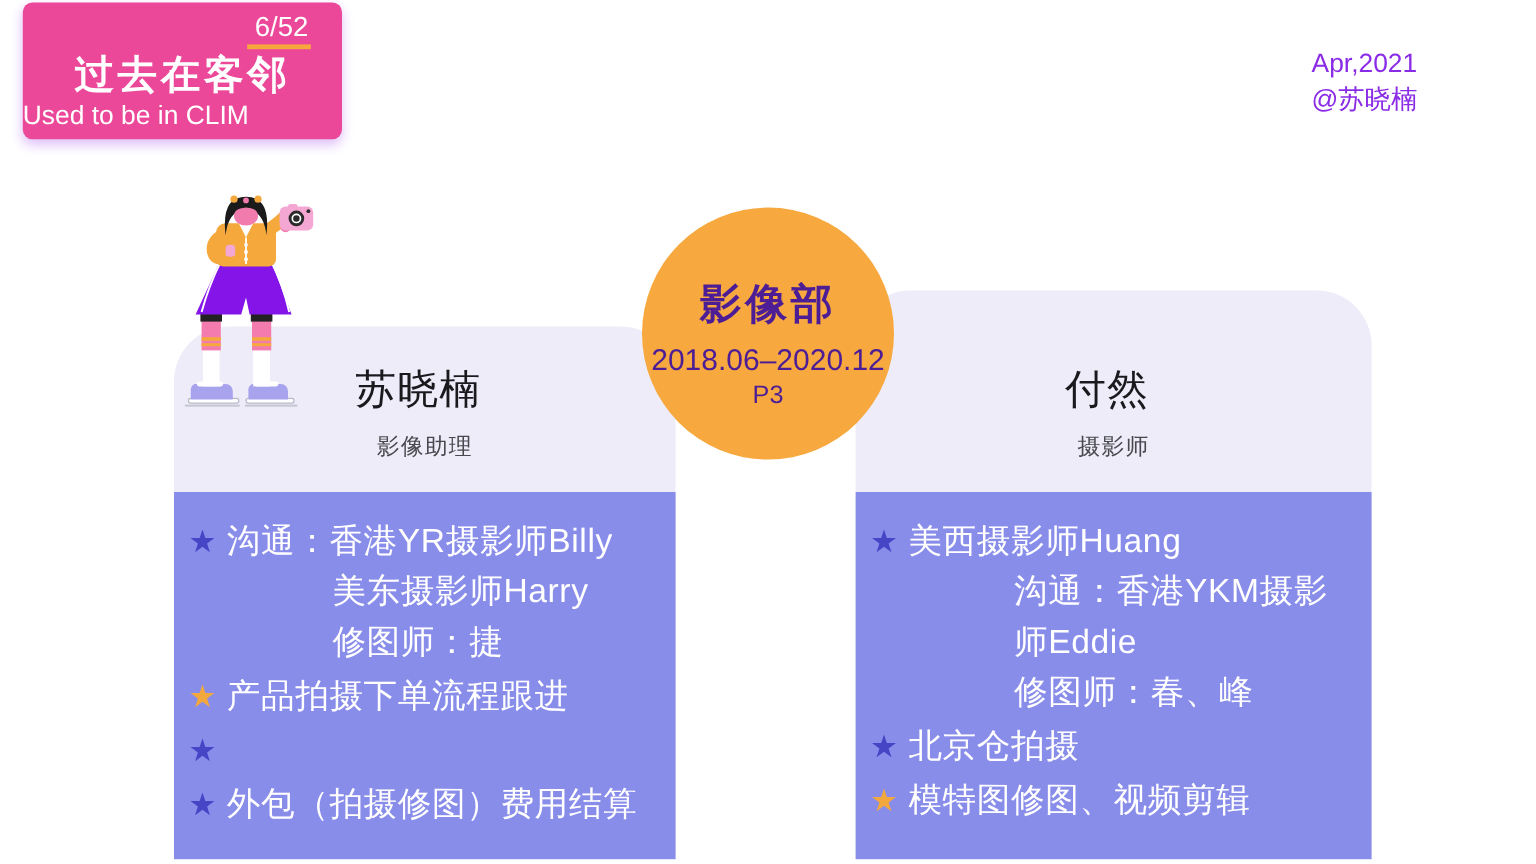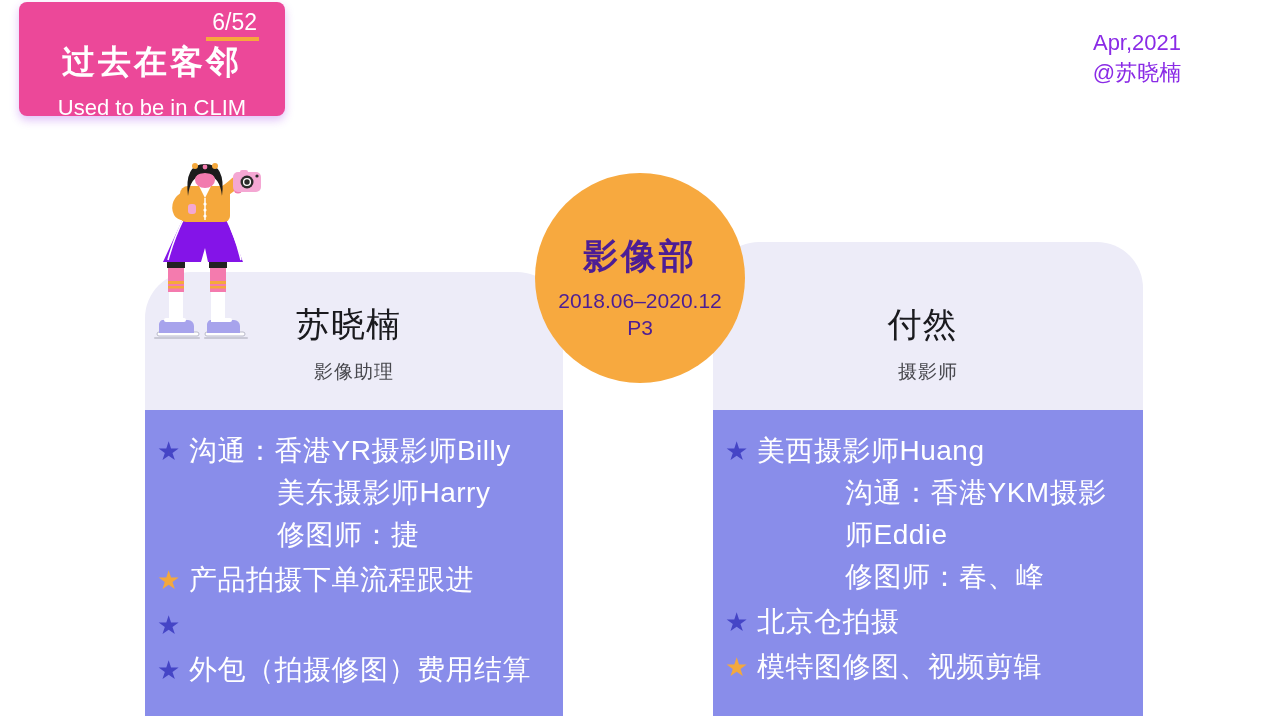--- a/index.html
+++ b/index.html
@@ -8,24 +8,24 @@
   .slide { position:relative; width:1280px; height:720px; background:#fff; overflow:hidden; }
 
   
   .title-box { position:absolute; left:19px; top:2px; width:266px; height:114px;
     background:#ec4899; border-radius:8px; color:#fff;
     box-shadow:0 4px 10px rgba(140,30,230,.28); }
   .page-indicator { position:absolute; top:7px; right:28px; font-size:23px; line-height:26px; }
   .pi-underline { position:absolute; top:35px; right:26px; width:53px; height:4px; background:#F7A83D; }
   .title-cn { position:absolute; top:38px; left:0; right:0; text-align:center;
     font-size:33px; font-weight:bold; letter-spacing:3px; }
-  .title-en { position:absolute; top:81px; left:0; right:0; text-align:center; font-size:22px;margin-top:12px; }
-
-  
-  .meta { position:absolute; top:28px; right:58px; width:170px; text-align:center;
+  .title-en { position:absolute; top:81px; left:0; right:0; text-align:left; font-size:22px; }
+
+  
+  .meta { position:absolute; top:38px; right:58px; width:170px; text-align:center;
     color:#8A2BE6; font-size:22px; line-height:30px; font-weight:500; }
 
   
   .card { position:absolute; }
   .card-left  { left:145px; top:272px; width:418px; height:444px; }
   .card-right { left:713px; top:242px; width:430px; height:474px; }
   .card-head { position:relative; height:calc(100% - 306px); background:#EDECF8;
     border-radius:46px 46px 0 0; }
   .person-name { position:absolute; bottom:62px; left:0; right:11px; text-align:center;
     font-size:34px; font-weight:500; color:#1a1a1e; letter-spacing:1px; }
@@ -37,21 +37,21 @@
   .star { flex:none; width:32px; font-size:26px; line-height:42px; text-align:left; }
   .lines { font-size:28px; line-height:42px; color:#fff; letter-spacing:.5px; }
   .lines div:not(:first-child) { padding-left:88px; }
 
   
   .badge { position:absolute; left:535px; top:173px; width:210px; height:210px;
     border-radius:50%; background:#F7A93F; color:#4c1d95; display:flex;
     flex-direction:column; align-items:center; justify-content:center; padding-top:16px;
     text-align:center; }
   .badge-title { font-size:35px; font-weight:bold; letter-spacing:3px; }
-  .badge-period { font-size:21px; margin-top:9px; }
+  .badge-period { font-size:25px; margin-top:9px; }
   .badge-level { font-size:21px; margin-top:3px; }
 
   
   .figure { position:absolute; left:148px; top:162px; width:118px; height:180px; }
 </style>
 </head>
 <body>
 
 <div class="slide">
 

